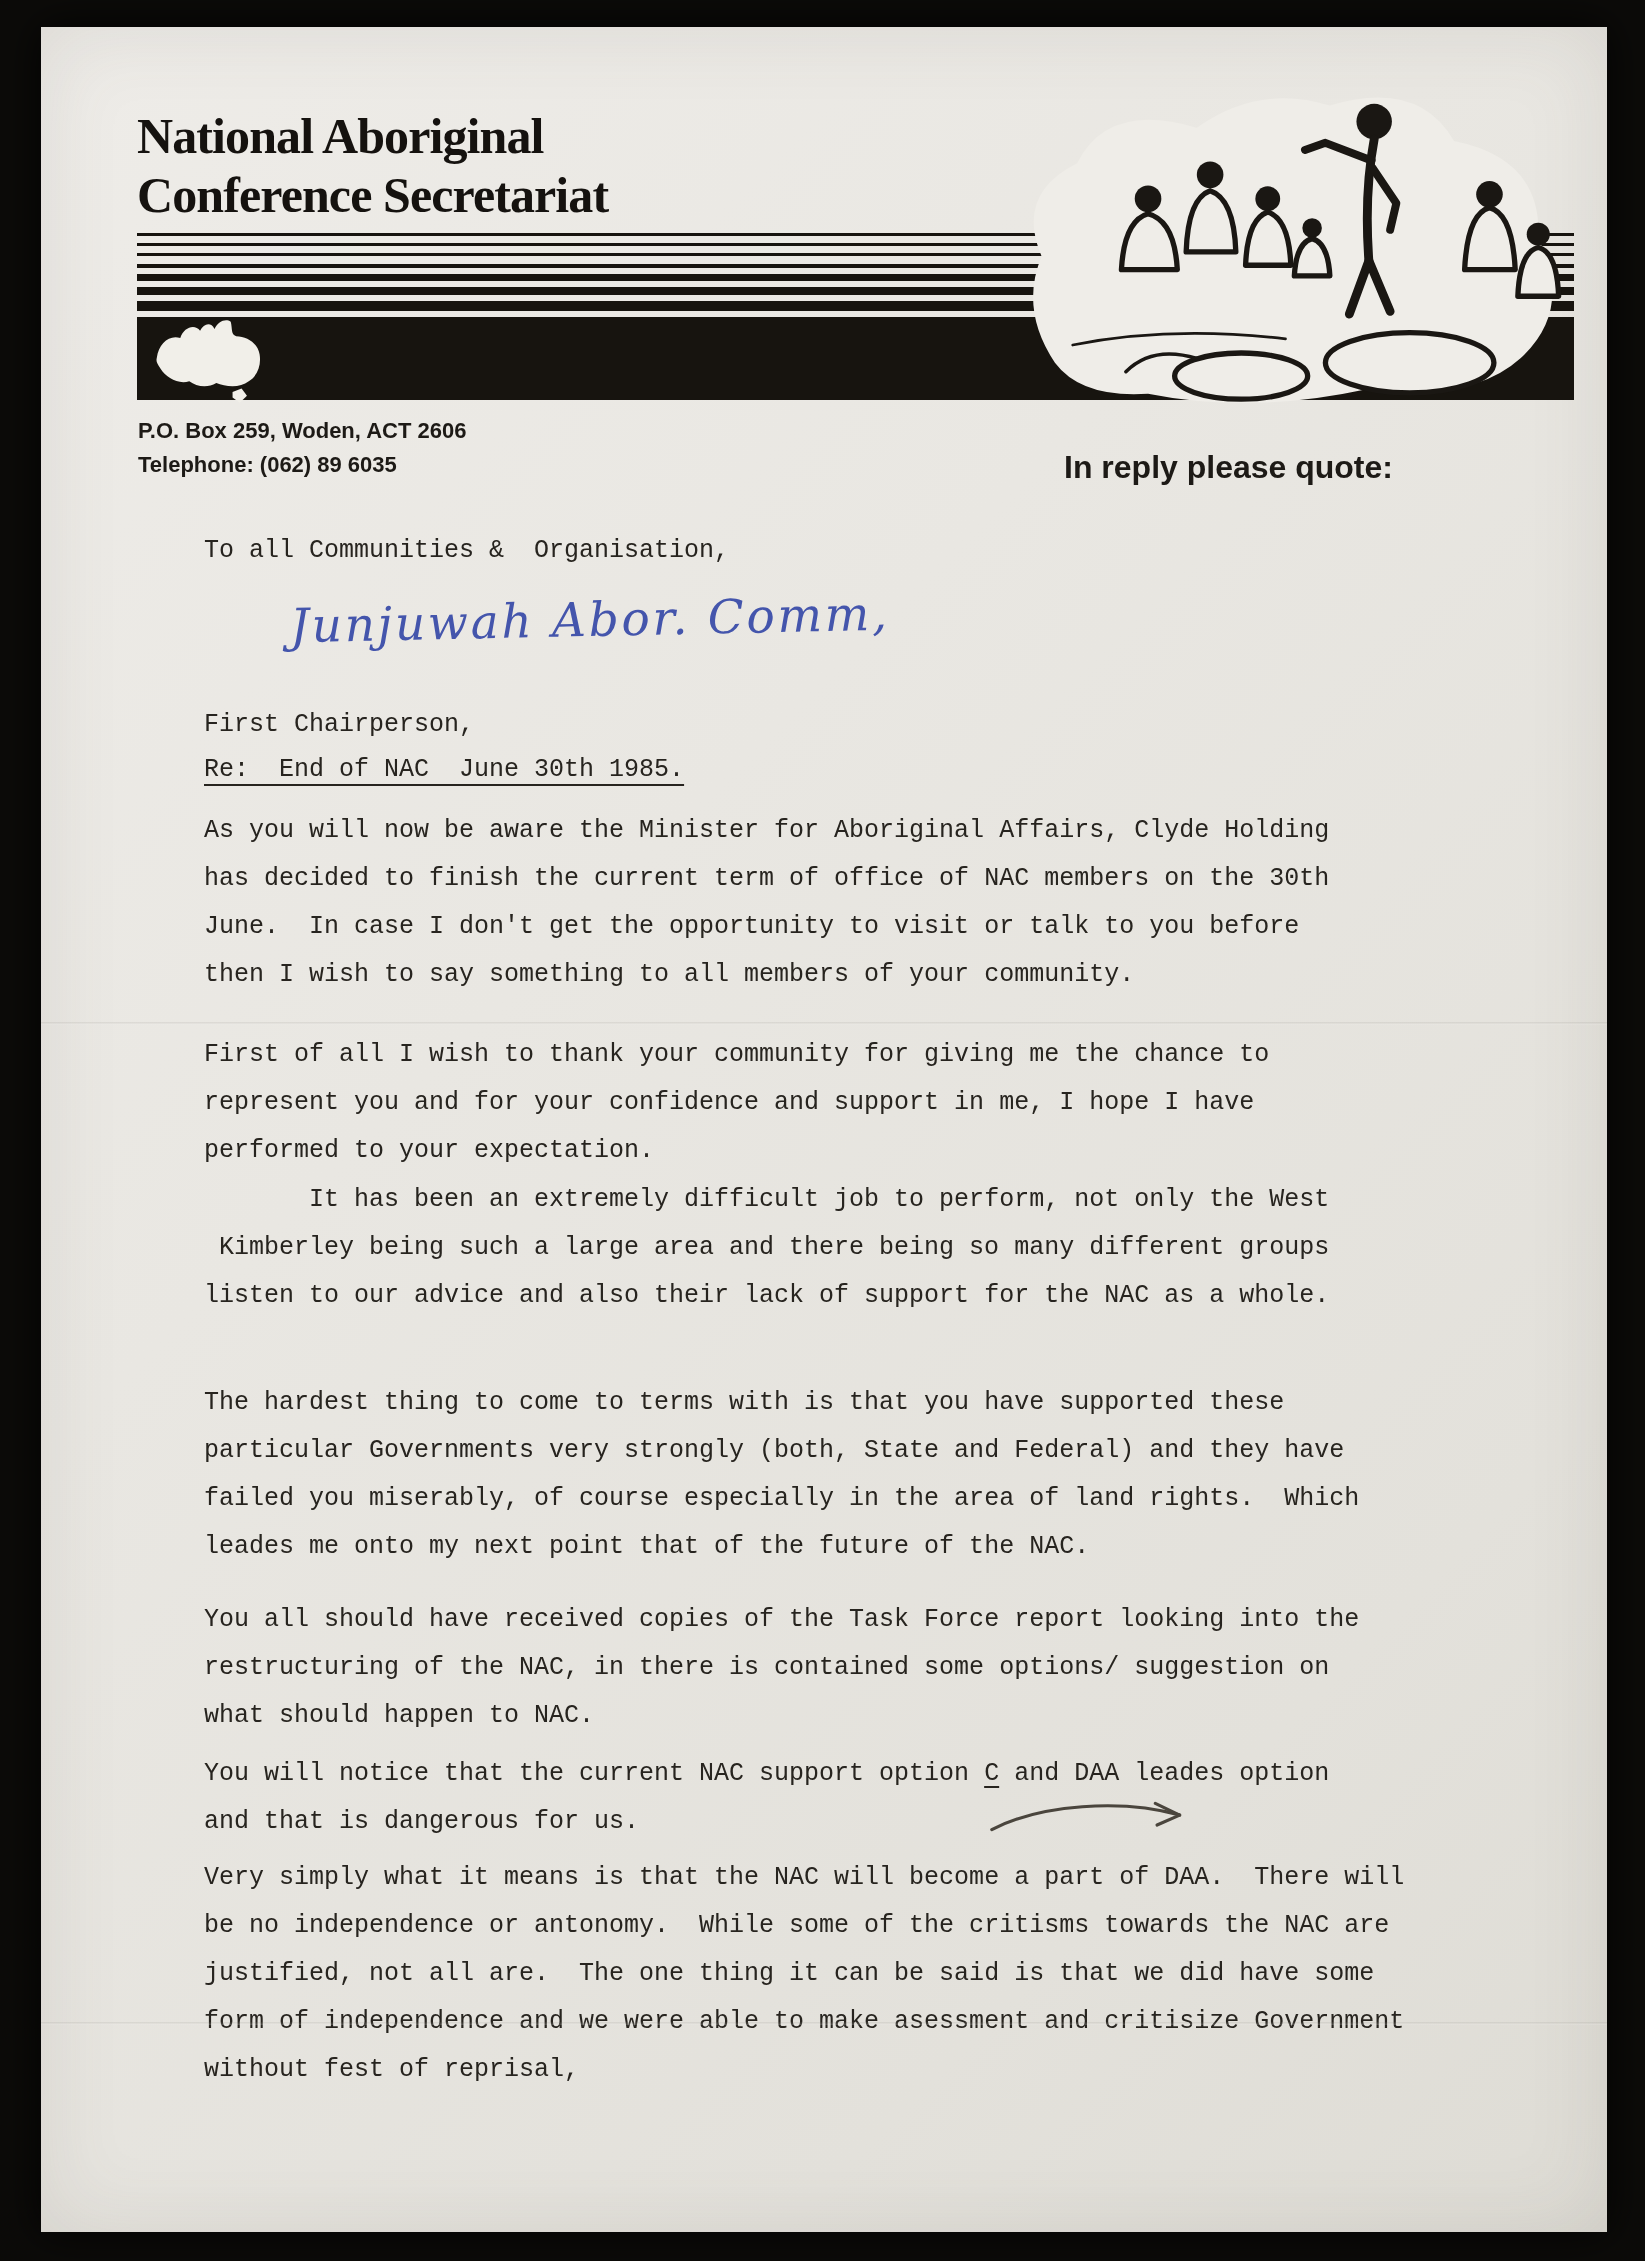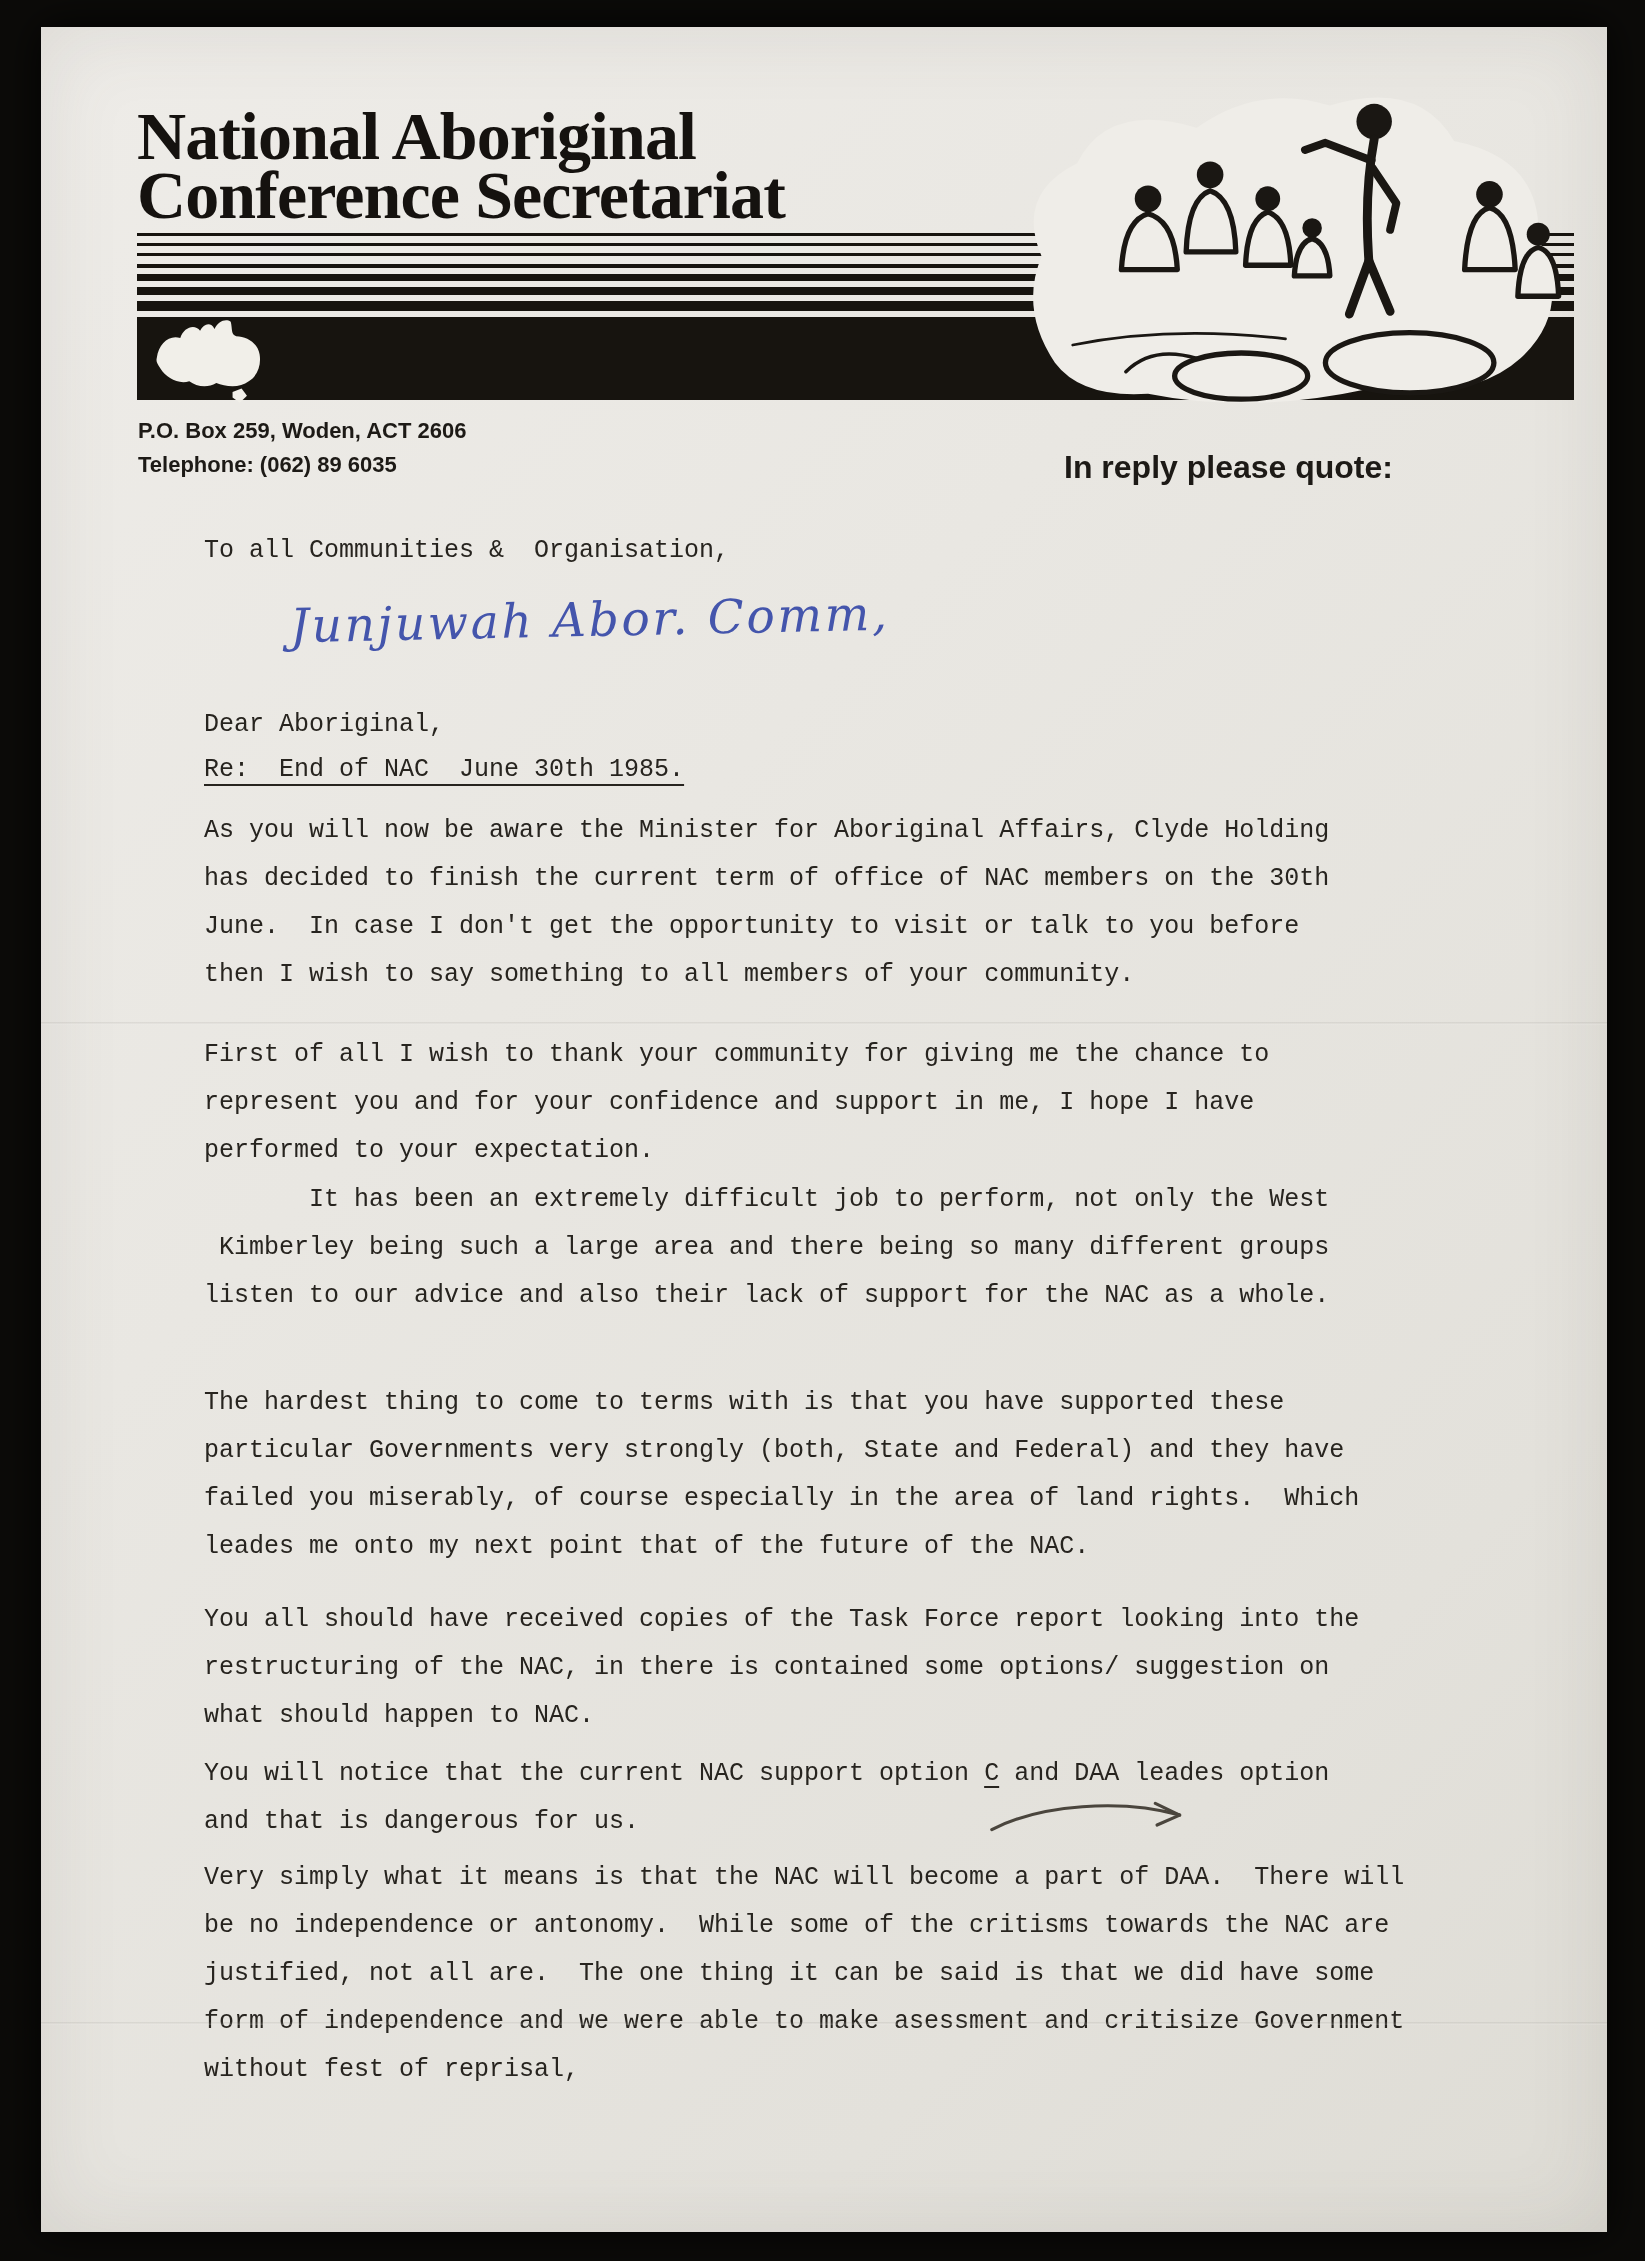--- a/index.html
+++ b/index.html
@@ -18,21 +18,21 @@
   }
   .crease {
     position:absolute; left:0; width:100%; height:2.7px;
     background:linear-gradient(rgba(110,105,95,0.14), rgba(255,255,255,0.20));
     pointer-events:none;
   }
   
   .title {
     position:absolute; left:96px; top:80px;
     font-family:"Liberation Serif", serif;
-    font-weight:700; font-size:68px; line-height:59px;
+    font-weight:700; font-size:50px; line-height:59px;
     color:#15120f; letter-spacing:-0.9px;
   }
   .stripes { position:absolute; left:96px; top:206px; width:1437px; z-index:1; }
   .stripe { background:#17140f; }
   .s1{height:2.7px;margin-bottom:7.2px;} .s2{height:2.7px;margin-bottom:7.2px;}
   .s3{height:3.6px;margin-bottom:7.2px;} .s4{height:4.5px;margin-bottom:6.3px;}
   .s5{height:6.3px;margin-bottom:6.3px;} .s6{height:8.1px;margin-bottom:6.3px;}
   .s7{height:10px;margin-bottom:5.4px;} .band{height:83px;}
   .illustration { position:absolute; right:25px; top:52px; width:593px; height:337px; z-index:3; }
   .australia { position:absolute; left:105px; top:289px; width:119px; height:89px; z-index:4; }
@@ -129,21 +129,21 @@
   </div>
 
   <div class="reply">In reply please quote:</div>
 
   <div class="body">
 
     <div class="block b-to line">To all Communities &amp;  Organisation,</div>
 
     <div class="block b-hand handwritten">Junjuwah Abor. Comm,</div>
 
-    <div class="block b-dear line">Dear Aboriginal,</div>
+    <div class="block b-dear line">First Chairperson,</div>
 
     <div class="block b-re line underlined-line">Re:  End of NAC  June 30th 1985.</div>
 
     <div class="block p1">
 
     <div class="line">As you will now be aware the Minister for Aboriginal Affairs, Clyde Holding</div>
         <div class="line">has decided to finish the current term of office of NAC members on the 30th</div>
         <div class="line">June.  In case I don't get the opportunity to visit or talk to you before</div>
         <div class="line">then I wish to say something to all members of your community.</div>
       </div>

